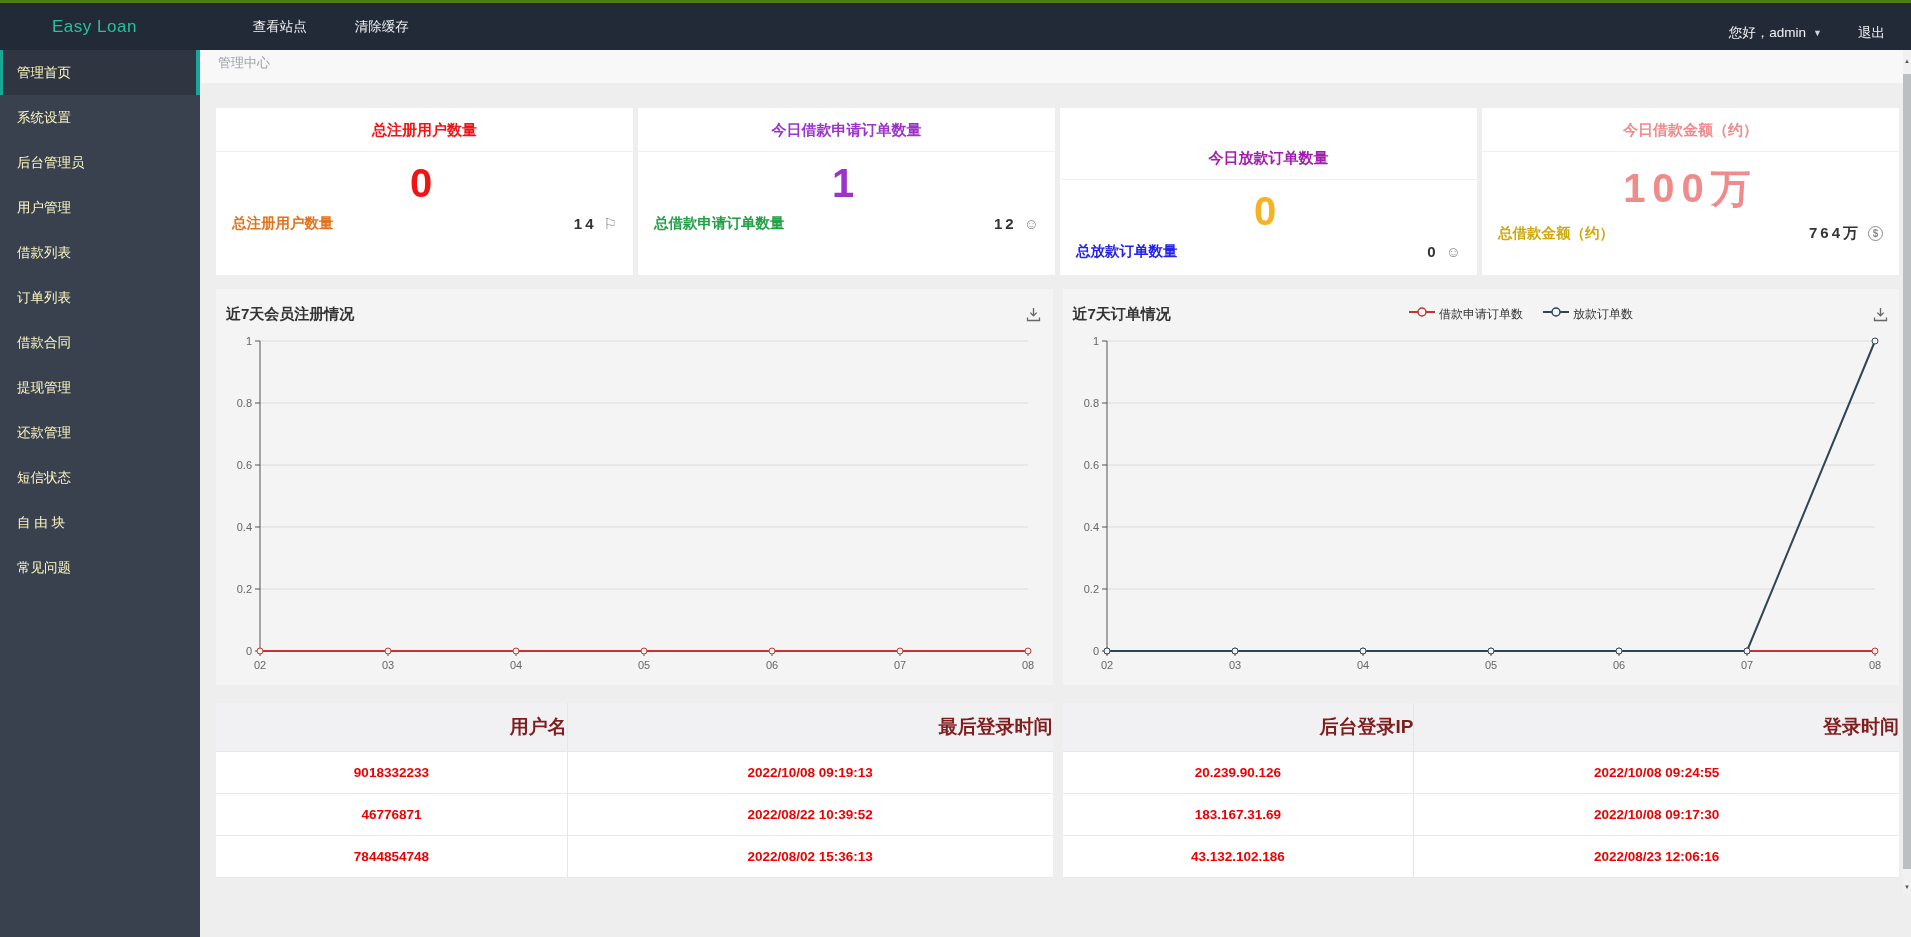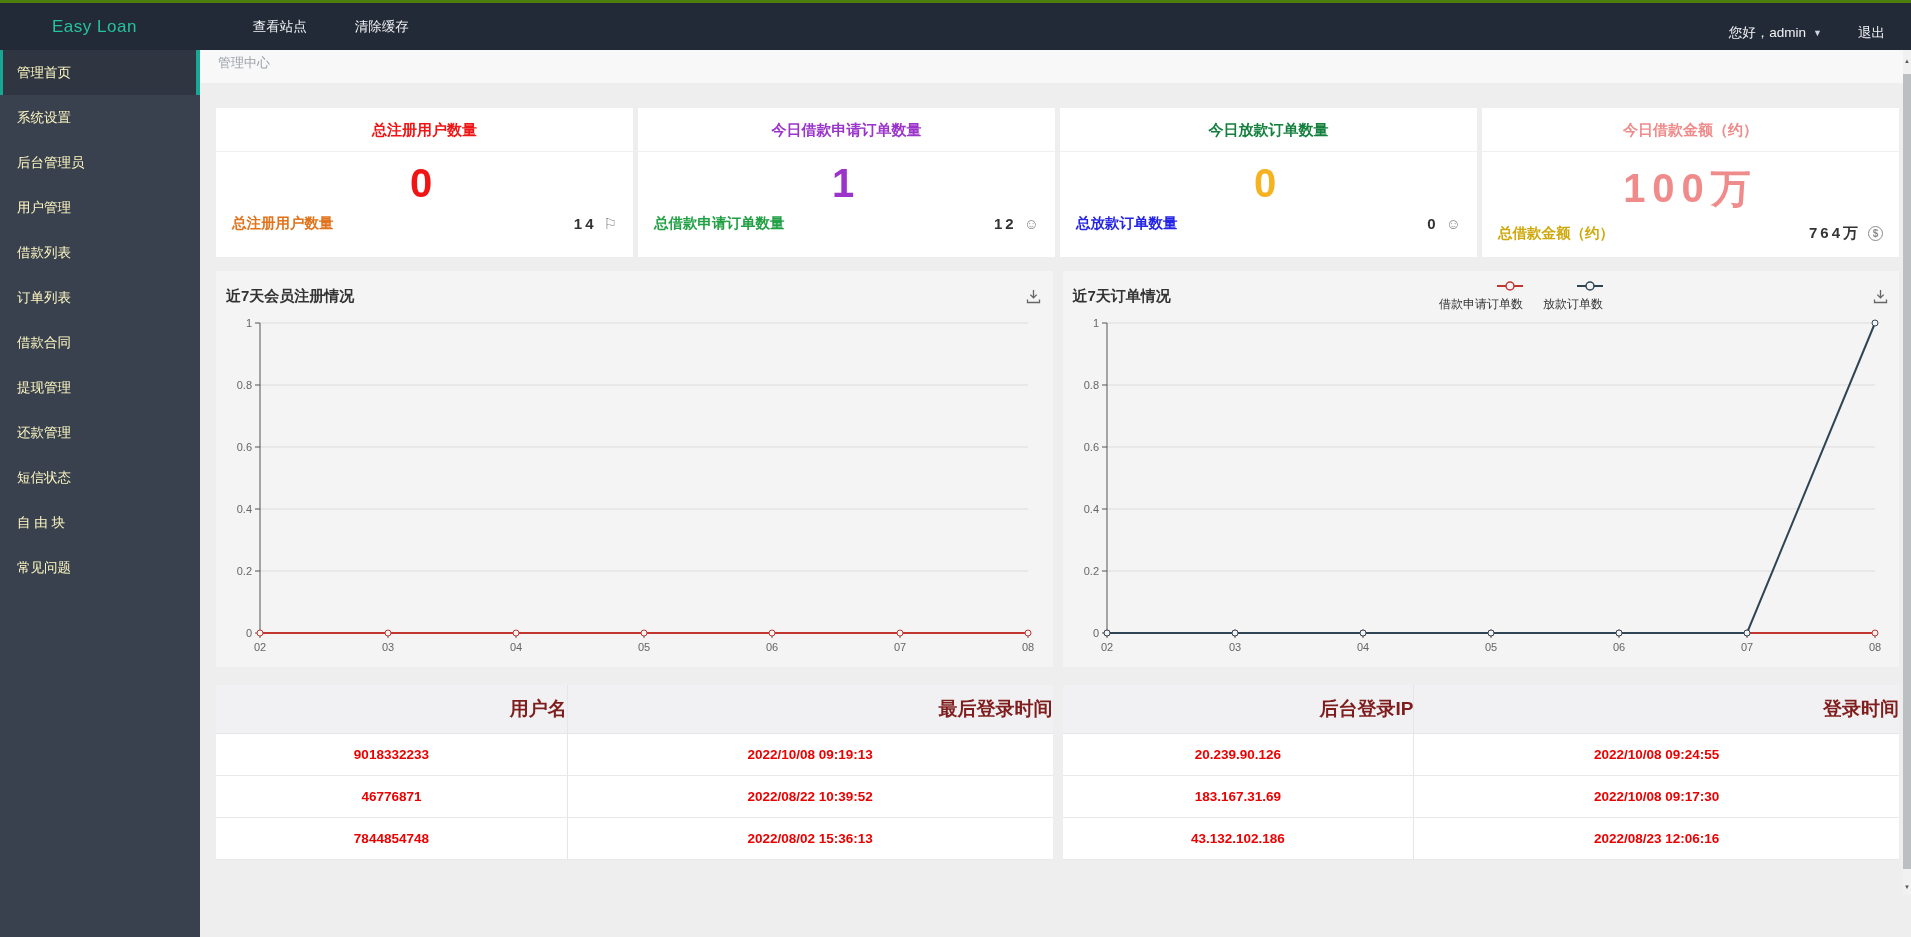--- a/index.html
+++ b/index.html
@@ -45,21 +45,21 @@
   .dollar-circle { width:15px; height:15px; border:1px solid #8b8b8b; border-radius:50%;
                    font-size:10px; display:flex; align-items:center; justify-content:center;
                    color:#8b8b8b; font-weight:bold; }
 
   
   .charts { margin-top:14px; display:grid; grid-template-columns:1fr 1fr; gap:10px; }
   .chart-panel { background:#f4f4f5; padding:8px 10px 6px; }
   .chart-header { display:flex; align-items:center; height:34px; }
   .chart-title { font-size:15px; font-weight:bold; color:#333; }
   .chart-legend { flex:1; display:flex; justify-content:center; align-items:center; gap:20px; }
-  .legend-item { display:flex; align-items:flex-end; gap:4px; font-size:12px; color:#333; cursor:pointer;flex-direction:column; }
+  .legend-item { display:flex; align-items:flex-start; gap:4px; font-size:12px; color:#333; cursor:pointer; }
   .download-btn { width:18px; height:18px; display:flex; align-items:center; justify-content:center; cursor:pointer; }
   svg text.tick { font-size:11px; fill:#666; font-family:"Liberation Sans",sans-serif; }
 
   
   .tables { margin-top:18px; display:grid; grid-template-columns:1fr 1fr; gap:10px; align-items:start; }
   table { width:100%; border-collapse:collapse; background:#fff; table-layout:fixed; }
   th { background:#f1f1f3; color:#7f1d1d; font-size:19px; font-weight:bold; height:48px;
        text-align:right; border-bottom:1px solid #e6e6e8; }
   td { color:#ec0000; font-weight:bold; font-size:13.5px; text-align:center; height:42px;
        border-bottom:1px solid #e9e9eb; }
@@ -128,21 +128,21 @@
           <div class="card-value" style="color: rgb(155, 52, 203);">1</div>
           <div class="card-footer">
             <span class="cf-label" style="color: rgb(34, 160, 69);">总借款申请订单数量</span>
             <span class="cf-right">
               <span class="cf-value">12</span>
               <span class="cf-icon">☺</span>
             </span>
           </div>
         </div>
         <div class="card">
-          <div class="card-title" style="color: #15803d;">今日放款订单数量</div>
+          <div class="card-title" style="color: #a21caf; margin-top: 28px;">今日放款订单数量</div>
           <div class="card-value" style="color: rgb(246, 179, 33);">0</div>
           <div class="card-footer">
             <span class="cf-label" style="color: rgb(36, 36, 232);">总放款订单数量</span>
             <span class="cf-right">
               <span class="cf-value">0</span>
               <span class="cf-icon">☺</span>
             </span>
           </div>
         </div>
         <div class="card">

